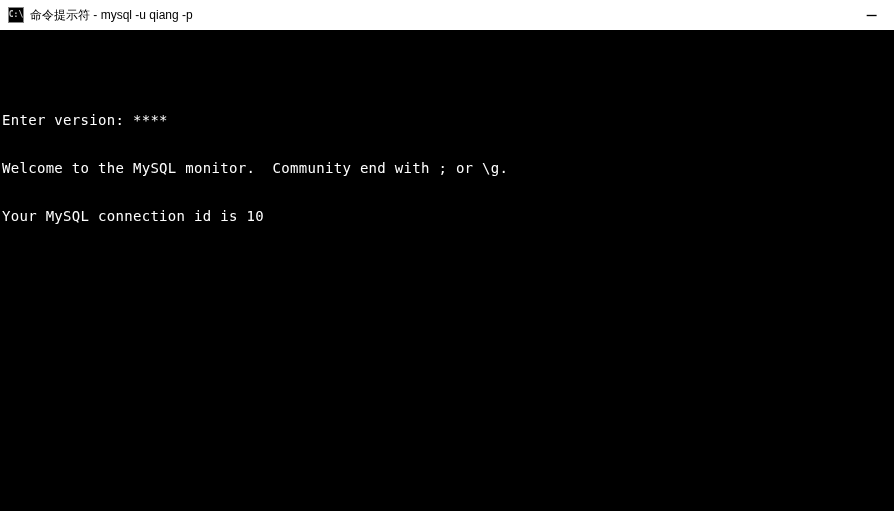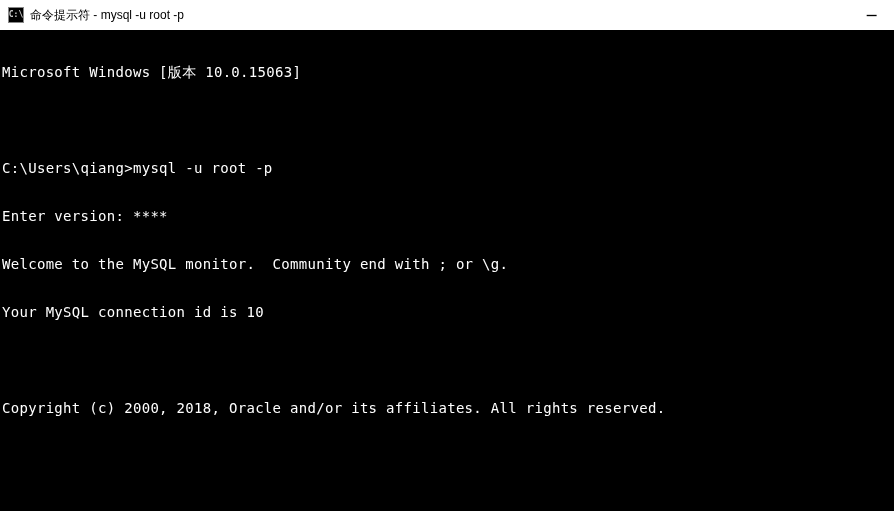--- a/index.html
+++ b/index.html
@@ -75,35 +75,32 @@
       min-height: 16px;
     }
   </style>
 </head>
 <body>
 
 <div class="title-bar">
   <div class="title-icon">
     <span class="title-icon-text">C:\</span>
   </div>
-  <span class="title-text">命令提示符 - mysql  -u root -p</span>
+  <span class="title-text">命令提示符 - mysql  -u qiang -p</span>
   <div class="window-controls">
     <div class="min-btn">─</div>
   </div>
 </div>
 
 <div class="terminal">
-  <div class="terminal-line">Microsoft Windows [版本 10.0.15063]</div>
   <div class="terminal-line"></div>
-  <div class="terminal-line">C:\Users\qiang&gt;mysql -u root -p</div>
   <div class="terminal-line">Enter version: ****</div>
   <div class="terminal-line">Welcome to the MySQL monitor.  Community end with ; or \g.</div>
   <div class="terminal-line">Your MySQL connection id is 10</div>
   <div class="terminal-line"></div>
-  <div class="terminal-line">Copyright (c) 2000, 2018, Oracle and/or its affiliates. All rights reserved.</div>
   
   
   
   
   
   
   
   
 </div>
 

